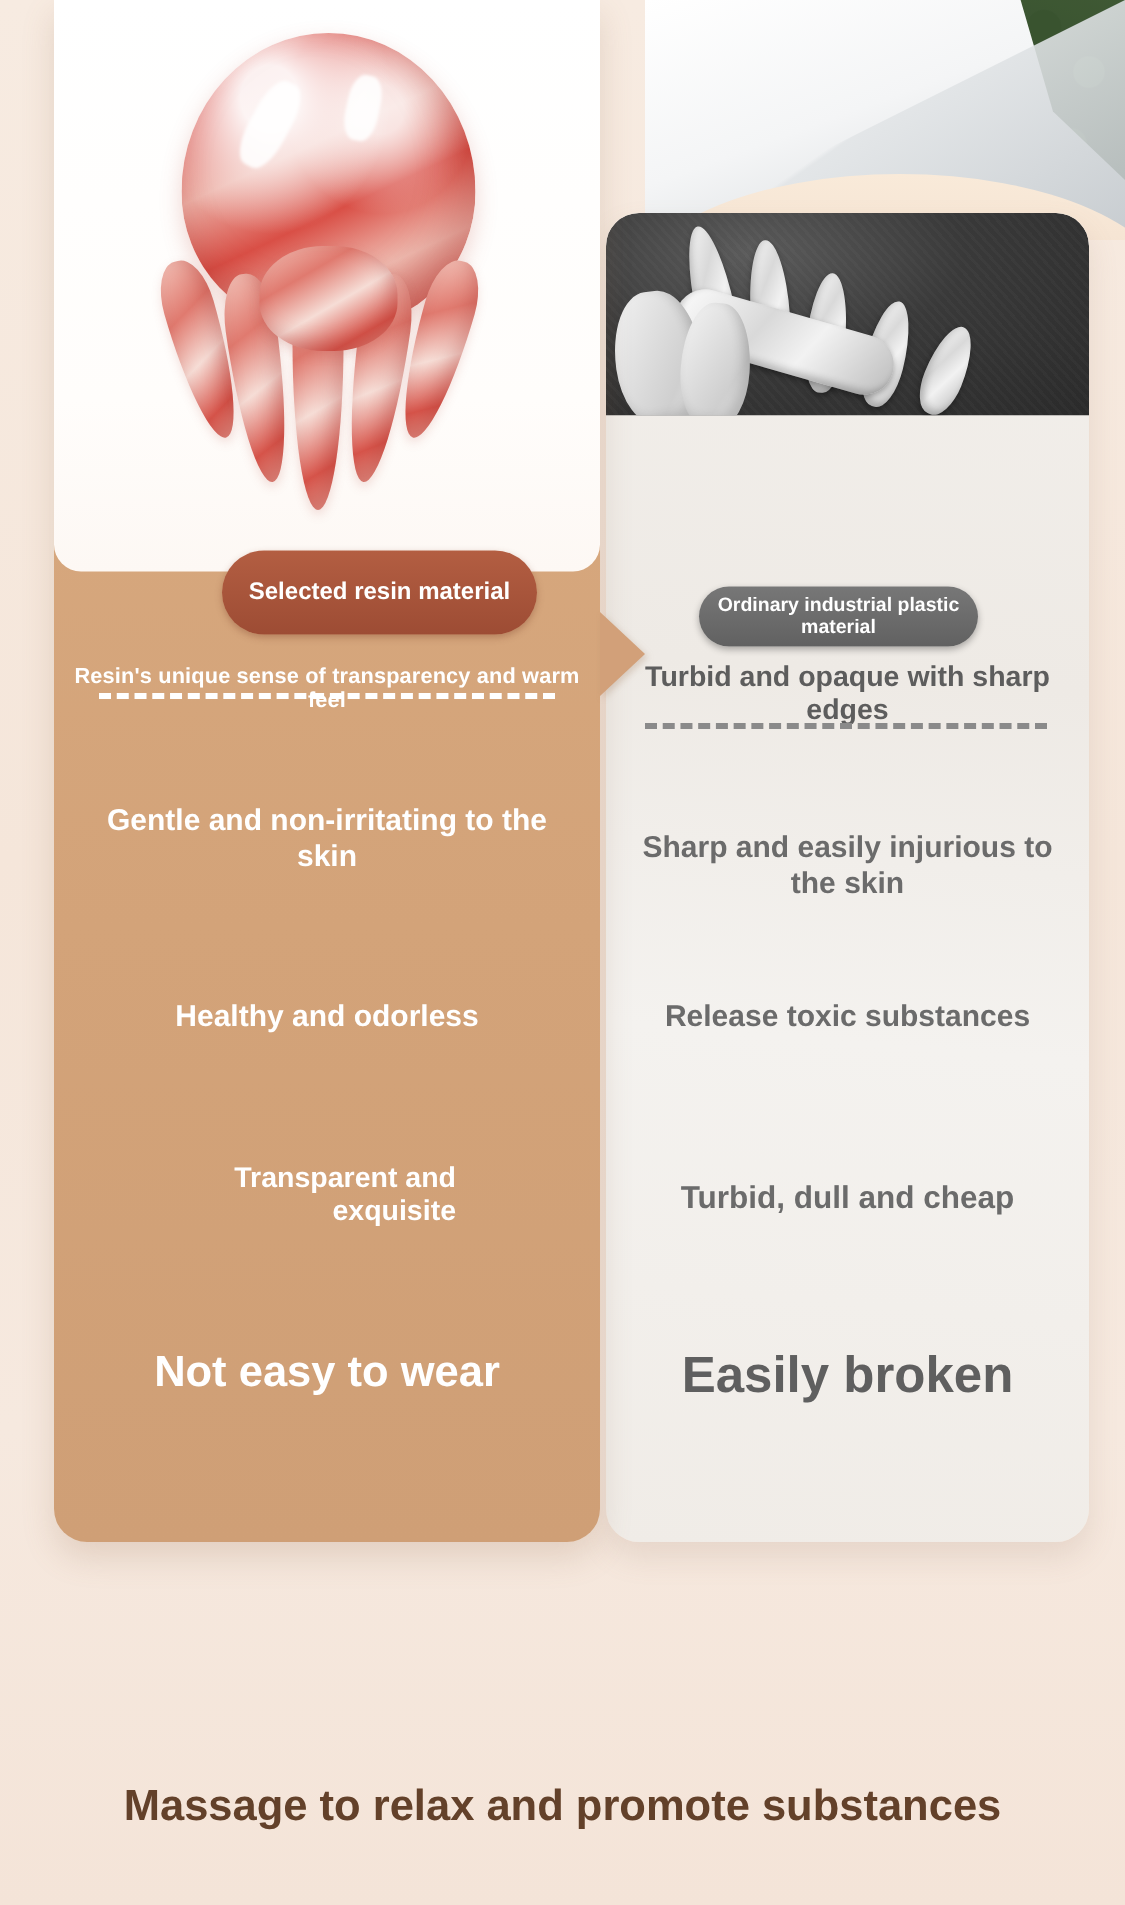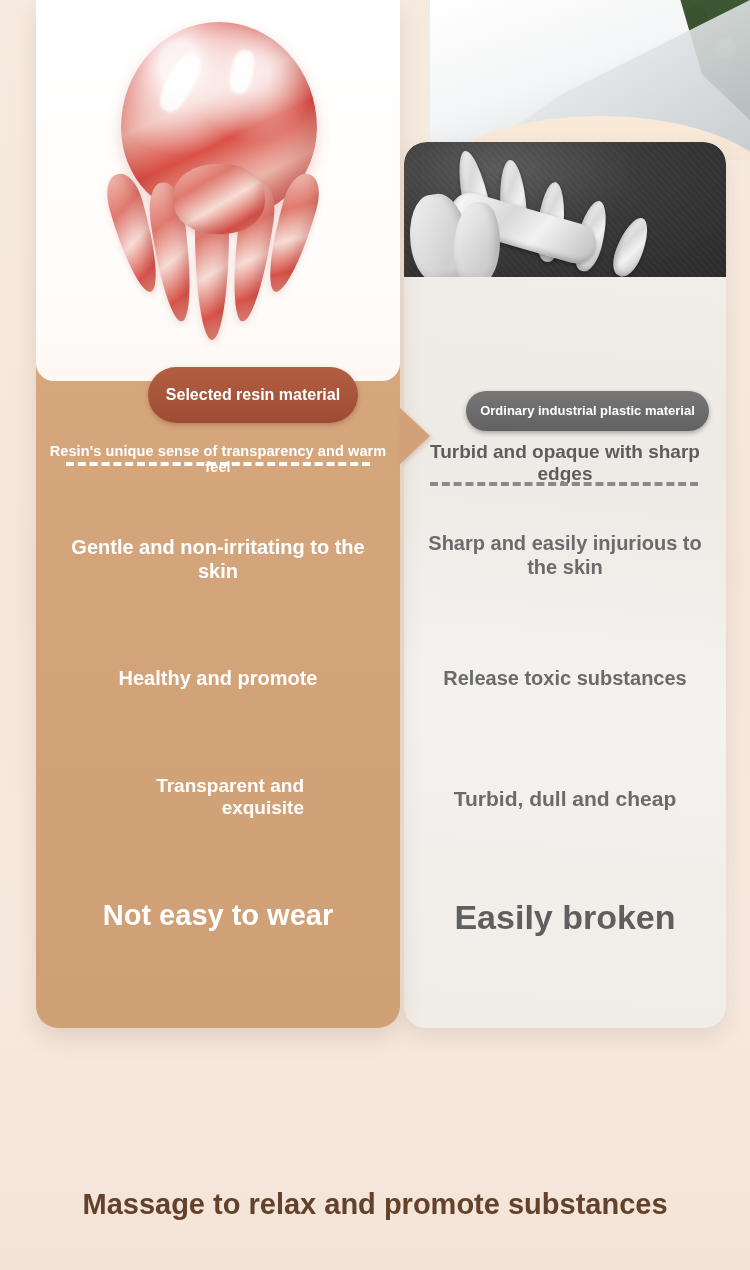--- a/index.html
+++ b/index.html
@@ -73,21 +73,21 @@
   .leg{position:absolute;background:
       linear-gradient(150deg,#f3c5bb 0%,#e07a6f 30%,#f6ddd6 55%,#d9564c 80%,#f0b6aa 100%);
       border-radius:46% 46% 50% 50%/26% 26% 74% 74%;
       box-shadow:inset -5px -6px 12px rgba(165,50,45,.32), 0 3px 7px rgba(190,100,90,.22);}
 
   
   .badge{position:absolute;border-radius:999px;color:#fff;font-weight:bold;
      display:flex;align-items:center;justify-content:center;text-align:center;line-height:1.12;}
   .badge-left{left:112px;top:367px;width:210px;height:56px;background:linear-gradient(180deg,#b35e42,#9d4c34);
      font-size:16px;box-shadow:0 2px 5px rgba(120,60,40,.35);}
-  .badge-right{left:62px;top:249px;width:243px;height:40px;background:linear-gradient(180deg,#777,#616161);
+  .badge-right{left:62px;top:249px;width:186px;height:40px;background:linear-gradient(180deg,#777,#616161);
      font-size:13px;box-shadow:0 2px 5px rgba(0,0,0,.3);}
 
   
   .cap{position:absolute;width:100%;text-align:center;font-weight:bold;}
   .cap-left{top:443px;font-size:14.5px;color:#ffffff;letter-spacing:.1px;}
   .cap-right{top:299px;font-size:19px;color:#5d5d5d;text-align:center;}
 
   
   .dash{position:absolute;height:0;border-top:4px dashed;}
   .dash-left{left:30px;top:462px;width:304px;border-color:#ffffff;}
@@ -131,21 +131,21 @@
       <div class="prong" style="left:214px;top:74px;width:26px;height:62px;transform:rotate(22deg);"></div>
       <div class="prong" style="left:44px;top:66px;width:150px;height:40px;border-radius:40px;transform:rotate(16deg);"></div>
       <div class="hand" style="left:6px;top:52px;width:58px;height:88px;transform:rotate(-8deg);"></div>
       <div class="hand" style="left:50px;top:60px;width:46px;height:82px;transform:rotate(4deg);"></div>
     </div>
 
     <div class="badge badge-right">Ordinary industrial plastic material</div>
     <div class="cap cap-right">Turbid and opaque with sharp edges</div>
     <div class="dash dash-right"></div>
 
-    <div class="feat f-right" style="top:390px;font-size:20px;padding:0 18px;box-sizing:border-box;">Sharp and easily injurious to the skin</div>
+    <div class="feat f-right" style="top:412px;font-size:20px;padding:0 18px;box-sizing:border-box;">Sharp and easily injurious to the skin</div>
     <div class="feat f-right" style="top:525px;font-size:20px;">Release toxic substances</div>
     <div class="feat f-right" style="top:645px;font-size:21px;">Turbid, dull and cheap</div>
     <div class="feat f-right" style="top:755px;font-size:34px;color:#5f5f5f;">Easily broken</div>
   </div>
 
   <div class="card card-left">
 
     <div class="photo">
       <div class="oct">
         <div class="oct-head"></div>
@@ -158,21 +158,21 @@
         <div class="leg" style="left:166px;top:150px;width:34px;height:122px;transform:rotate(16deg);"></div>
         <div class="leg" style="left:64px;top:142px;width:92px;height:70px;border-radius:46%;"></div>
       </div>
     </div>
 
     <div class="badge badge-left">Selected resin material</div>
     <div class="cap cap-left">Resin's unique sense of transparency and warm feel</div>
     <div class="dash dash-left"></div>
 
     <div class="feat f-left" style="top:536px;font-size:20px;padding:0 22px;box-sizing:border-box;">Gentle and non-irritating to the skin</div>
-    <div class="feat f-left" style="top:667px;font-size:20px;">Healthy and promote</div>
+    <div class="feat f-left" style="top:667px;font-size:20px;">Healthy and odorless</div>
     <div class="feat f-left" style="top:775px;font-size:19px;padding:0 96px 0 60px;box-sizing:border-box;text-align:right;">Transparent and exquisite</div>
     <div class="feat f-left" style="top:898px;font-size:29px;">Not easy to wear</div>
   </div>
 
   <div class="arrow"></div>
 
   <div class="bottom-title">Massage to relax and promote substances</div>
 </div>
 
 </body></html>

